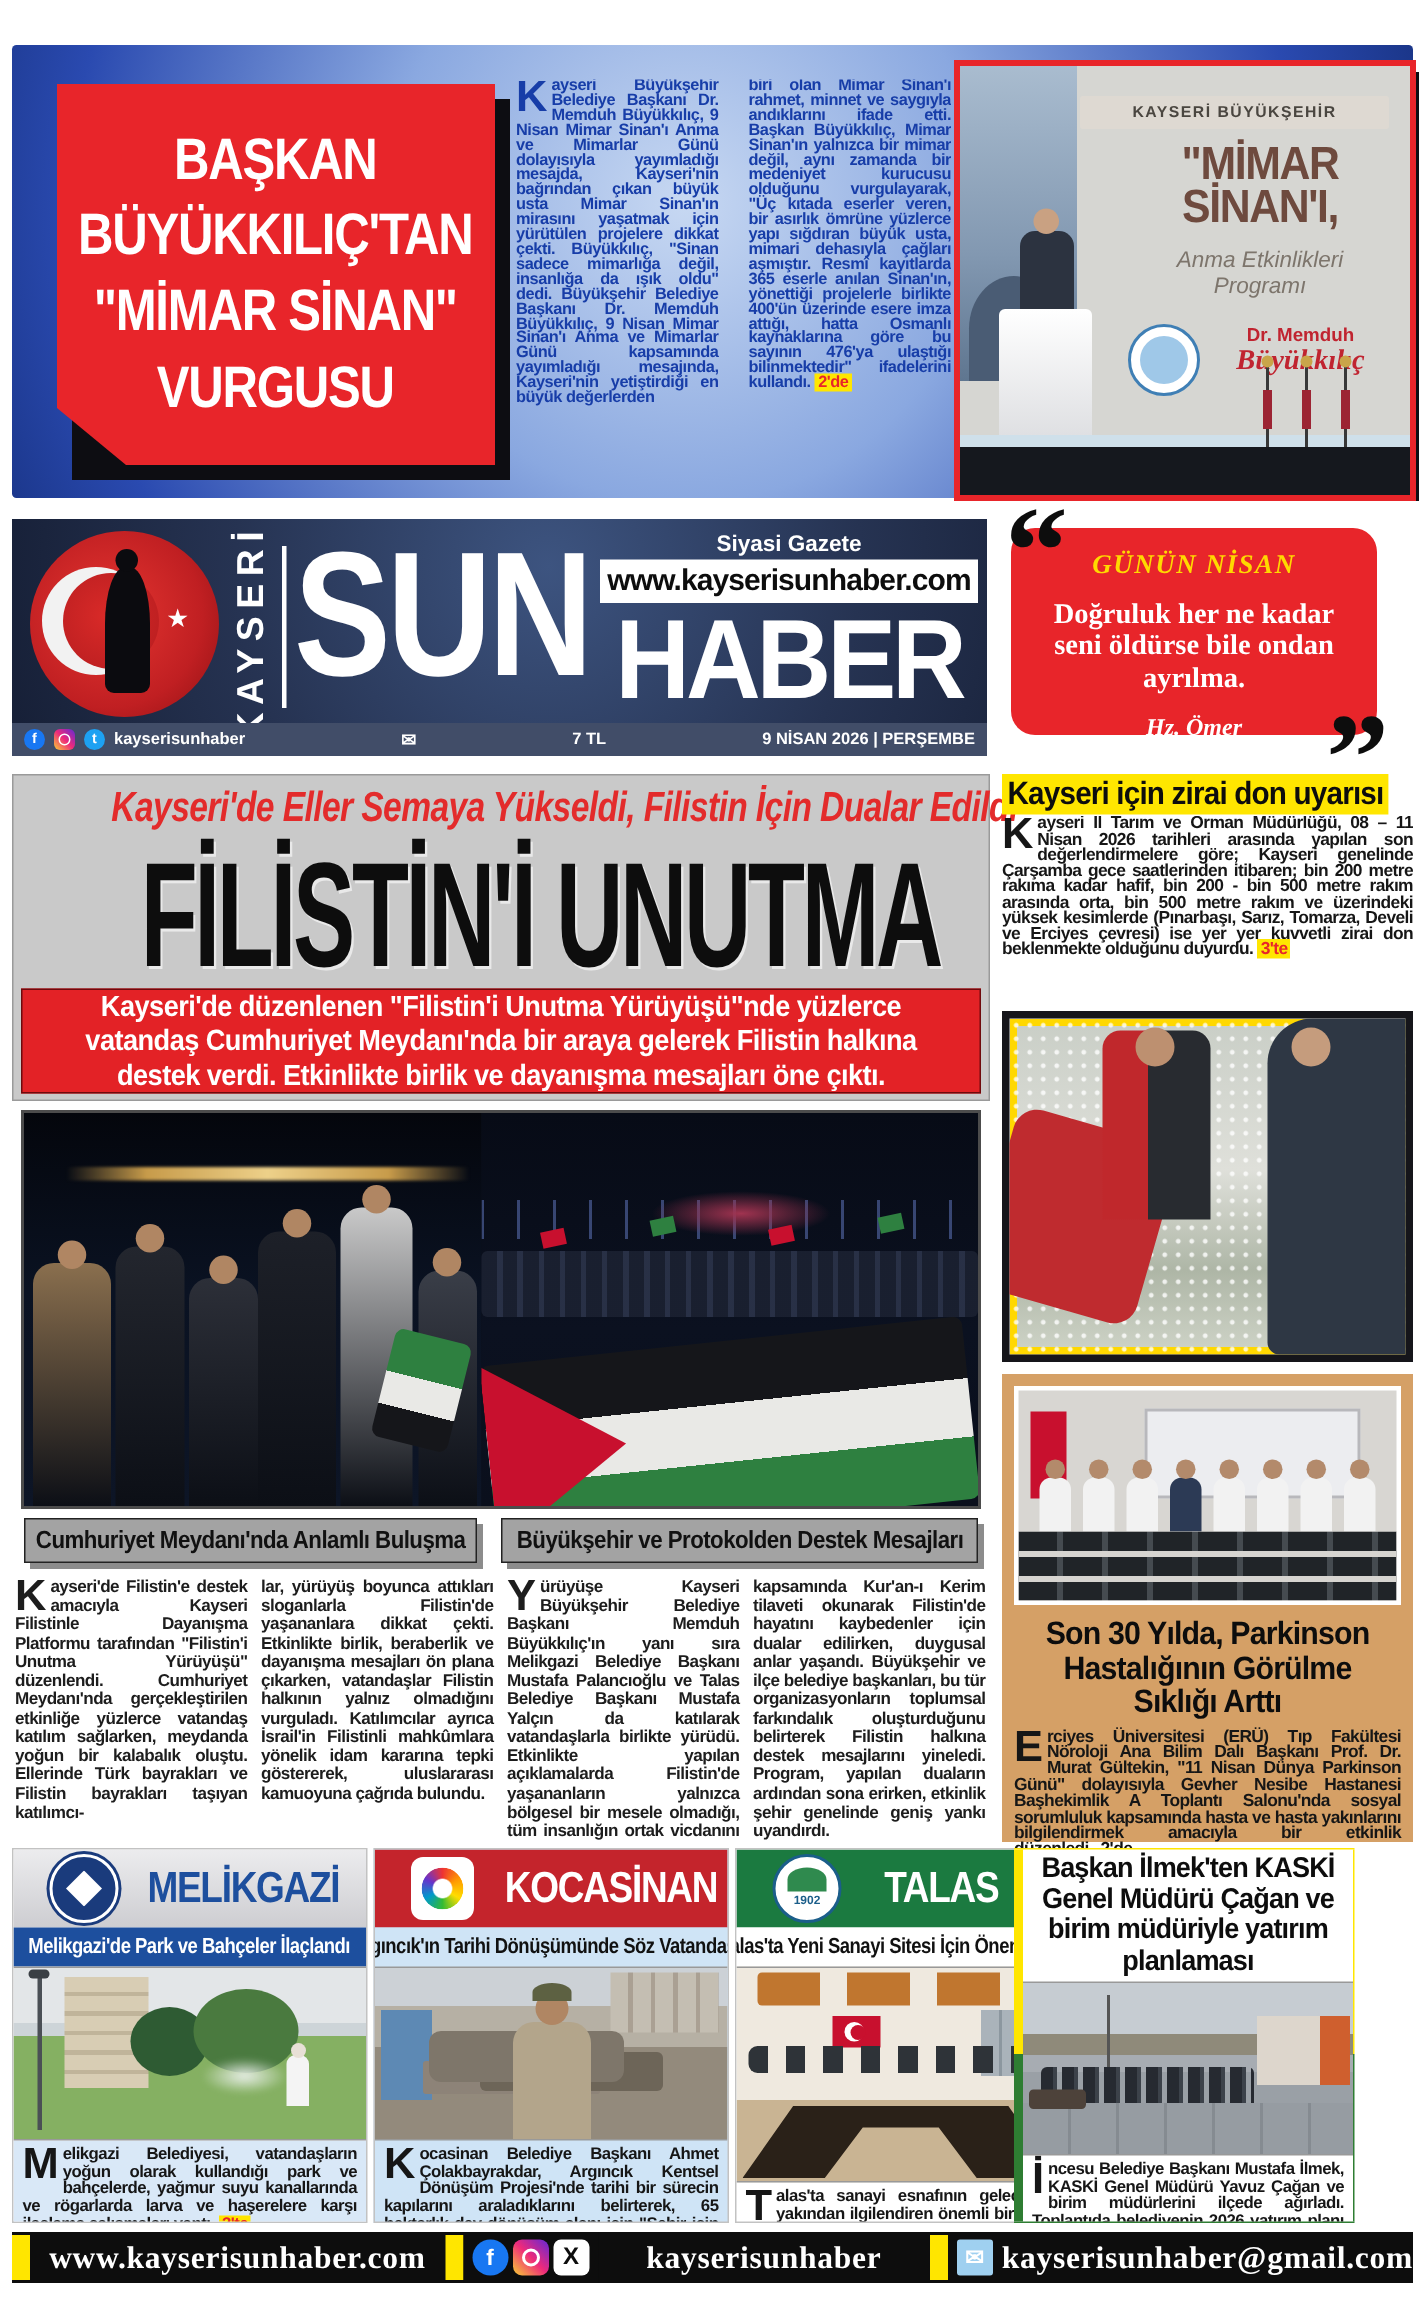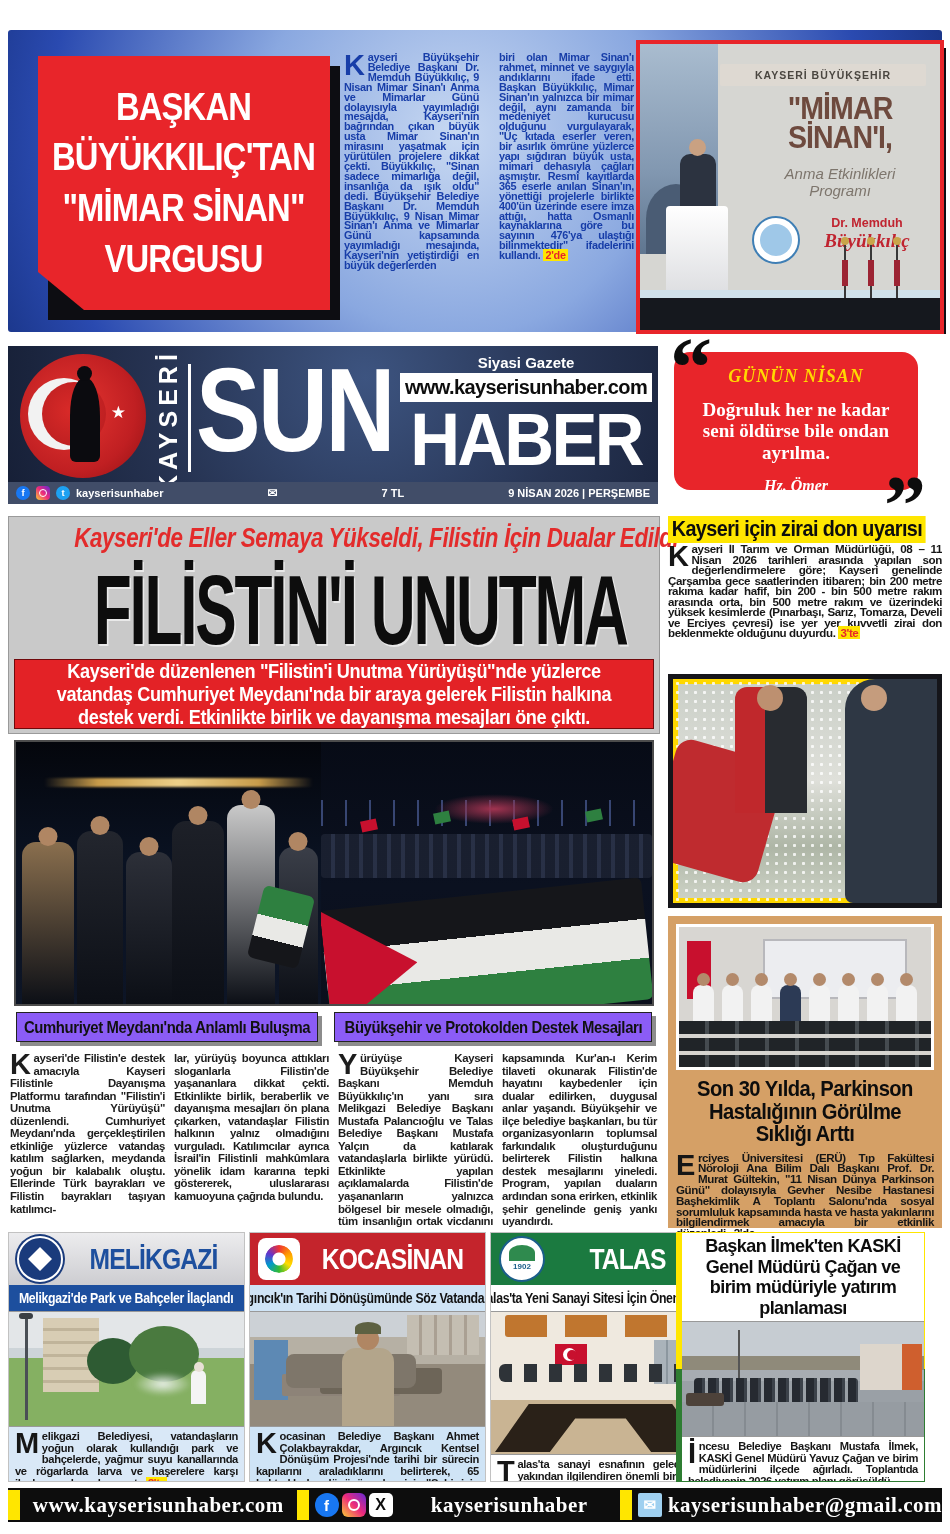--- a/index.html
+++ b/index.html
@@ -79,21 +79,21 @@
   .psn{position:absolute;bottom:0;left:var(--x);width:var(--w);height:var(--h);background:linear-gradient(var(--c),#0c0f16);border-radius:14px 14px 0 0}
   .psn:before{content:"";position:absolute;top:-15px;left:50%;transform:translateX(-50%);width:19px;height:19px;border-radius:50%;background:#b08663}
   .flagbit{position:absolute;right:14px;bottom:40px;width:52px;height:74px;transform:rotate(14deg);background:linear-gradient(180deg,#2e8040 0 40%,#e9e9e6 40% 70%,#15161a 70% 100%);border-radius:6px}
   .ph-flag{position:relative;width:52%;height:100%;background:linear-gradient(180deg,#070b16 0%,#0b1120 55%,#0a0f1c 100%);overflow:hidden}
   .city-lights{position:absolute;top:58px;left:0;right:0;height:26px;background:repeating-linear-gradient(90deg,rgba(130,160,255,.55) 0 2px,transparent 2px 24px);opacity:.7}
   .city-glow{position:absolute;top:52px;left:34%;width:120px;height:30px;background:radial-gradient(ellipse,#a03350 0%,transparent 70%)}
   .crowd{position:absolute;top:92px;left:0;right:0;height:44px;background:repeating-linear-gradient(90deg,#1a2030 0 10px,#2a3248 10px 14px);opacity:.95;border-radius:4px}
   .sfl{position:absolute;width:16px;height:11px;transform:rotate(-12deg)}
   .pal{position:absolute;bottom:-12px;left:4px;right:4px;height:122px;transform:rotate(-6deg);background:linear-gradient(180deg,#15161a 0 34%,#e9e9e6 34% 66%,#2e8040 66% 100%);border-radius:6px}
   .pal:before{content:"";position:absolute;left:0;top:0;width:92px;height:100%;background:#c8102e;clip-path:polygon(0 0,100% 50%,0 100%)}
-  .ybar{position:absolute;top:496px;height:30px;background:#8b5cf6;border:1px solid #222;box-shadow:4px 4px 0 rgba(0,0,0,.45);display:flex;align-items:center;justify-content:center;box-sizing:border-box}
+  .ybar{position:absolute;top:496px;height:30px;background:#a3a3a3;border:1px solid #222;box-shadow:4px 4px 0 rgba(0,0,0,.45);display:flex;align-items:center;justify-content:center;box-sizing:border-box}
   .ybar span{font-weight:700;font-size:16.5px;letter-spacing:-.4px;transform:scaleX(.9);white-space:nowrap}
   .cols4{position:absolute;left:2px;top:536px;width:648px;height:176px;display:flex;gap:9px;overflow:hidden}
   .cols4 p{width:155px;font-size:11.4px;line-height:12.55px;font-weight:700;color:#1d1d1d;text-align:justify;letter-spacing:-.35px}
   
   .dc::first-letter{float:left;font-size:29px;line-height:23px;font-weight:700;margin:1px 3px 0 0}
   .jump{background:#ffe600;color:#e8252a;font-weight:700;padding:0 2px;margin-left:3px}
   .jump.plain{background:transparent;color:#e11}
   .jump.dark{background:transparent;color:#111}
   
   .right-col{left:668px;top:516px;width:230px;height:712px}
@@ -116,22 +116,22 @@
   .pp.suit{background:#2c3a55}
   .pk-chairs{position:absolute;left:0;right:0;bottom:0;height:46px;background:repeating-linear-gradient(180deg,transparent 0 13px,#d6d4d0 13px 17px),repeating-linear-gradient(90deg,#202428 0 26px,#454b50 26px 30px)}
   .pk-title{text-align:center;color:#0d0d0d;font-weight:700;font-size:21.5px;line-height:1.05;letter-spacing:-.6px;margin-top:8px;transform:scaleX(.94)}
   .pk-body{font-size:11.6px;line-height:10.8px;font-weight:700;color:#161616;text-align:justify;letter-spacing:-.4px;margin-top:7px}
   
   .districts{left:8px;top:1232px;width:934px;height:250px}
   .cell{position:absolute;top:0;height:250px;background:#fff;border:1px solid #c2c2c2;box-sizing:border-box;overflow:hidden}
   .cell-mel{left:0;width:237px}
   .cell-koc{left:241px;width:237px;background:#cfe4f6}
   .cell-tal{left:482px;width:221px}
-  .cell-kas{left:668px;width:249px;border-left:6px solid;border-image:linear-gradient(#ffe600 55%,#2e7d32 55%) 1}
-  .d-head{height:52px;display:flex;align-items:center;gap:8px;padding:0 8px}
+  .cell-kas{left:668px;width:227px;border-left:6px solid;border-image:linear-gradient(#ffe600 55%,#2e7d32 55%) 1}
+  .d-head{height:52px;display:flex;align-items:center;gap:8px;padding:0 24px}
   .d-head-mel{background:linear-gradient(#ececee,#cdcdd1)}
   .d-head-koc{background:#c4242c}
   .d-head-tal{background:#1b7a40}
   .d-name{flex:1;text-align:center;font-weight:700;font-size:29px;letter-spacing:-1px;transform:scaleX(.85)}
   .d-name-mel{color:#1d4f9e}
   .d-name-koc,.d-name-tal{color:#fff}
   .logo-mel{width:42px;height:42px;border-radius:50%;background:#1a3b7c;border:2px solid #fff;box-shadow:0 0 0 2px #1a3b7c;position:relative;flex:0 0 auto}
   .logo-mel:before{content:"";position:absolute;inset:9px;background:#fff;clip-path:polygon(50% 0,100% 50%,50% 100%,0 50%)}
   .logo-koc{width:42px;height:42px;border-radius:8px;background:#fff;position:relative;flex:0 0 auto;display:flex;align-items:center;justify-content:center}
   .logo-koc:before{content:"";width:28px;height:28px;border-radius:50%;background:conic-gradient(#e33,#f90,#fd0,#3b3,#09c,#63c,#e33);-webkit-mask:radial-gradient(circle,transparent 0 6px,#000 7px);mask:radial-gradient(circle,transparent 0 6px,#000 7px)}

